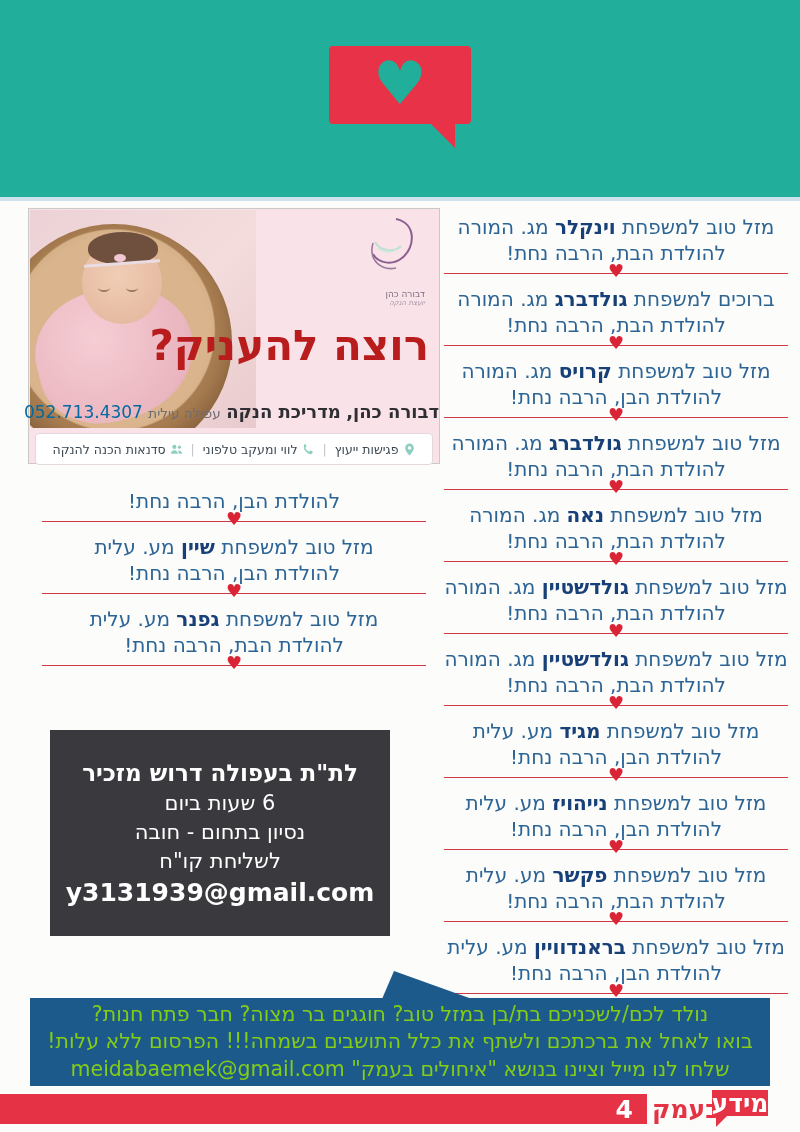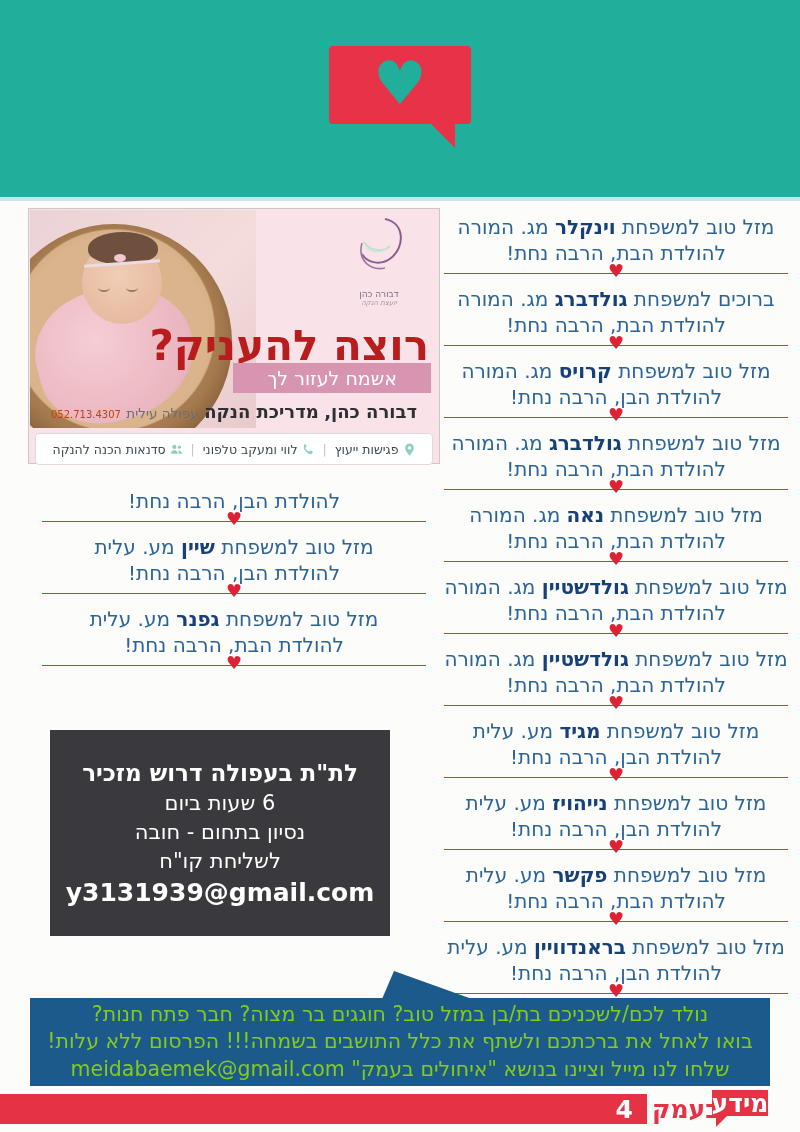--- a/index.html
+++ b/index.html
@@ -26,30 +26,30 @@
   .swaddle{position:absolute;left:6px;top:78px;width:158px;height:132px;border-radius:48% 52% 55% 45%;
           background:radial-gradient(circle at 40% 35%,#f6cdd4,#eab6c0 70%,#dfa3ad);transform:rotate(-14deg);}
   .head{position:absolute;left:52px;top:30px;width:80px;height:84px;border-radius:50%;
           background:radial-gradient(circle at 45% 42%,#f0cdb5,#e2b49a);}
   .hair{position:absolute;left:58px;top:22px;width:70px;height:32px;border-radius:50% 50% 42% 42%;background:#6f503f;}
   .band-line{position:absolute;left:54px;top:52px;width:76px;height:3px;background:#e9dce2;transform:rotate(-4deg);}
   .bow{position:absolute;left:84px;top:44px;width:12px;height:8px;border-radius:50%;background:#f2c6d3;}
   .eye{position:absolute;width:12px;height:6px;border-bottom:2px solid #9c7a66;border-radius:50%;}
   .eye.l{left:68px;top:74px;} .eye.r{left:96px;top:74px;}
 
-  .ad-logo{position:absolute;right:14px;top:6px;width:92px;text-align:center;}
+  .ad-logo{position:absolute;right:14px;top:6px;width:92px;text-align:right;}
   .ad-logo-name{font-size:9px;color:#7d6c80;margin-top:-2px;}
   .ad-logo-tag{font-size:7px;color:#a393a6;font-style:italic;}
   .ad-title{position:absolute;right:10px;top:112px;font-size:42px;font-weight:bold;color:#b91c1c;}
   .ad-band{position:absolute;right:8px;top:154px;width:198px;height:30px;background:#d795b2;color:#ffffff;
            font-size:19px;display:flex;align-items:center;justify-content:center;}
   .ad-info{position:absolute;left:0;right:0;top:192px;text-align:center;color:#2f2f33;font-size:17px;white-space:nowrap;}
   .ad-info .nm{font-weight:bold;font-size:18px;}
   .ad-info .ct{font-size:13.5px;color:#6d6d72;text-align:right;}
-  .ad-info .ph{font-size:10px;color:#c2410c;}
+  .ad-info .ph{font-size:17px;color:#0369a1;}
   .ad-services{position:absolute;left:6px;right:6px;top:224px;height:30px;background:#ffffff;border:1px solid #e4d8da;
            border-radius:4px;display:flex;align-items:center;justify-content:center;gap:8px;font-size:12.5px;color:#3c4852;}
   .svc{display:flex;align-items:center;gap:4px;}
   .svc svg{width:13px;height:13px;fill:#8fcfc2;}
   .svc-sep{color:#c3c3c8;}
 
   
   .col{position:absolute;color:#2c6496;font-size:20px;line-height:1.3;text-align:center;}
   .col-right{left:438px;top:214px;width:356px;}
   .col-left{left:36px;top:488px;width:396px;}
@@ -109,21 +109,20 @@
       <svg viewBox="0 0 60 72" width="70" height="72">
         <path d="M36 4 C56 8 56 32 42 43 C32 51 18 48 13 39" stroke="#8a5f8f" stroke-width="2" fill="none"></path>
         <path d="M13 28 C8 46 22 56 36 53" stroke="#9c7aa0" stroke-width="1.6" fill="none"></path>
         <path d="M15 27 c5 9 19 11 26 4" stroke="#bfe0d2" stroke-width="2" fill="none"></path>
         <path d="M18 33 c6 5 14 5 19 1" stroke="#cde7db" stroke-width="1.4" fill="none"></path>
       </svg>
       <div class="ad-logo-name">דבורה כהן</div>
       <div class="ad-logo-tag">יועצת הנקה</div>
     </div>
     <div class="ad-title">רוצה להעניק?</div>
-    <div class="ad-band">אשמח לעזור לך</div>
     <div class="ad-info">
       <span class="nm">דבורה כהן,</span>
       <span class="nm">מדריכת הנקה</span>
       <span class="ct">עפולה עילית</span>
       <span class="ph">052.713.4307</span>
     </div>
     <div class="ad-services">
       <span class="svc">
         <svg viewBox="0 0 12 12">
             <path d="M6 0.5a4 4 0 0 1 4 4c0 3-4 7-4 7s-4-4-4-7a4 4 0 0 1 4-4z"></path>

